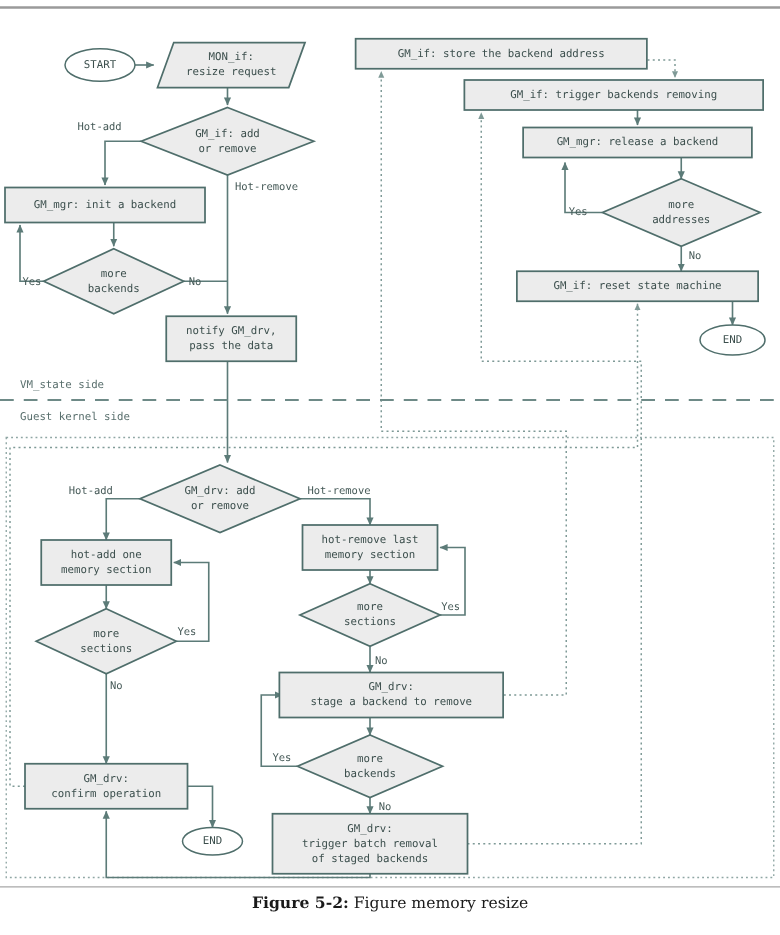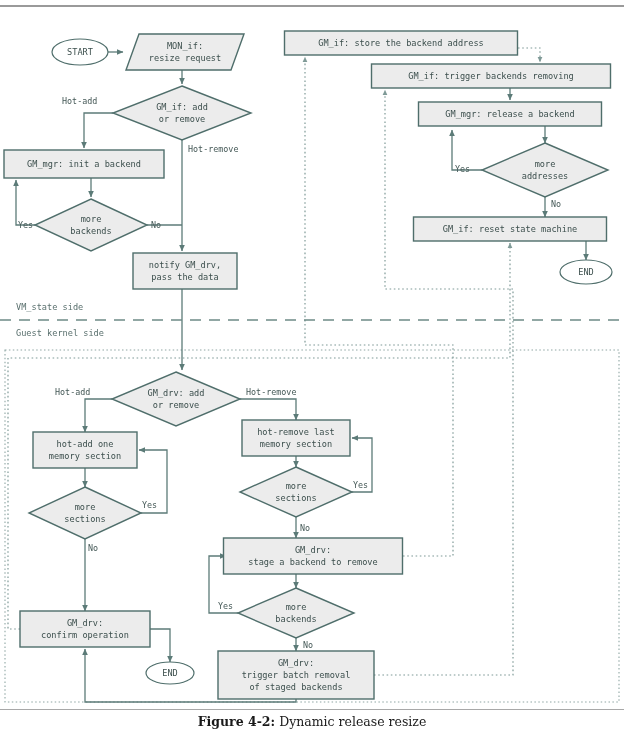--- a/index.html
+++ b/index.html
@@ -245,14 +245,14 @@
 
     <g>
       <line class="divider-line" x1="0" y1="320" x2="624" y2="320"></line>
       <text class="side-label" id="label-vm-state" x="16" y="310">VM_state side</text>
       <text class="side-label" id="label-guest-kernel" x="16" y="336">Guest kernel side</text>
     </g>
   </svg>
 
   <div class="rule" id="rule-bottom"></div>
 
-  <div id="caption"><span class="cap-label">Figure 4-2:</span><span> Dynamic release resize</span></div>
+  <div id="caption"><span class="cap-label">Figure 5-2:</span><span> Figure memory resize</span></div>
 </div>
 
 </body></html>

